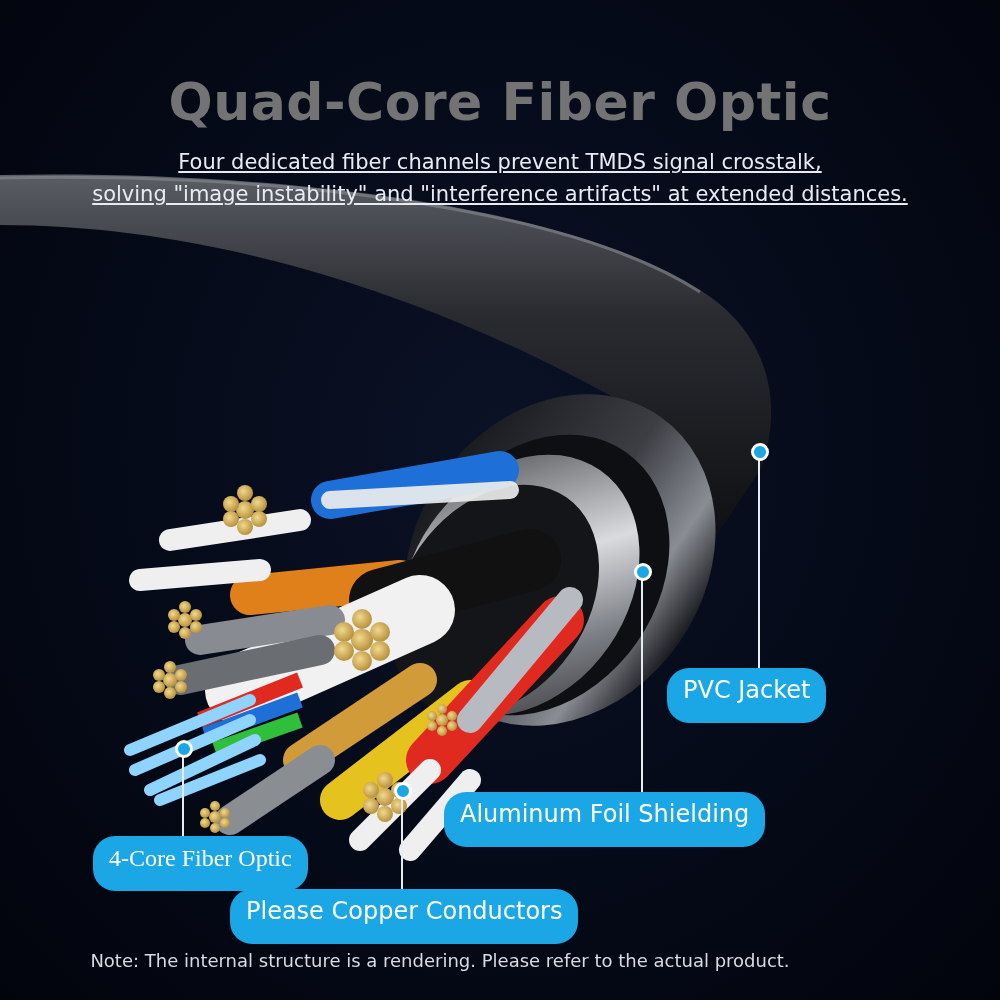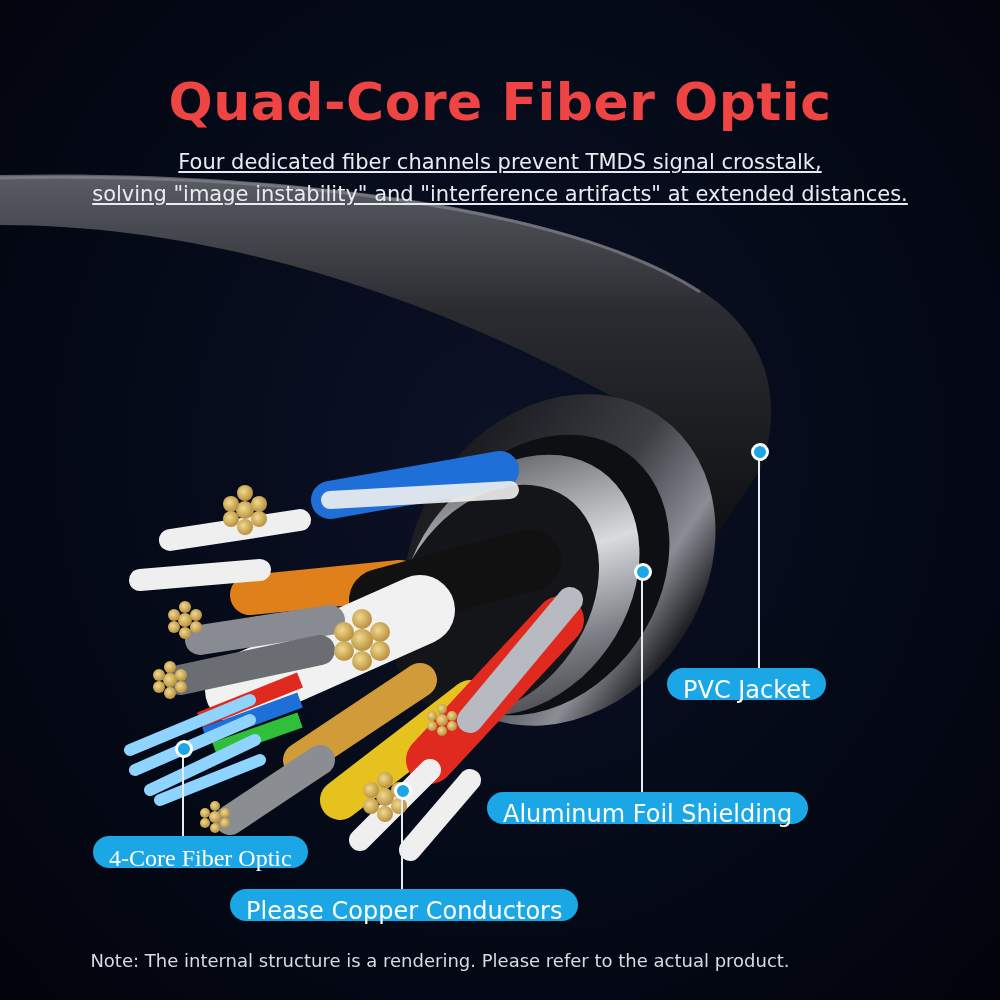--- a/index.html
+++ b/index.html
@@ -3,37 +3,37 @@
 <meta charset="utf-8">
 <style>
   html, body { margin:0; padding:0; }
   body {
     width:1000px; height:1000px; overflow:hidden; position:relative;
     background: radial-gradient(ellipse at 50% 45%, #0b1226 0%, #050a18 55%, #02040c 100%);
     font-family: "DejaVu Sans", sans-serif;
   }
   .title {
     position:absolute; left:0; top:72px; width:1000px; text-align:center;
-    color:#ef4444; font-weight:bold; font-size:52px; letter-spacing:0.5px;
+    color:#737373; font-weight:bold; font-size:52px; letter-spacing:0.5px;
     z-index:5;
   }
   .subtitle {
     position:absolute; left:0; width:1000px; text-align:center;
     color:#e8ecf2; font-size:21px; z-index:5;text-decoration:underline;
   }
   .sub1 { top:150px; }
   .sub2 { top:182px; }
   .note {
     position:absolute; left:0; top:950px; width:880px; text-align:center;
     color:#d8dbe2; font-size:18px; z-index:5;
   }
   svg.art { position:absolute; left:0; top:0; z-index:1; }
   .label {
     position:absolute; background:#1ba6e6; color:#fff; border-radius:22px;
-    font-size:24px; height:32px; line-height:44px; padding:0 16px;
+    font-size:24px; height:55px; line-height:44px; padding:0 16px;
     z-index:6; white-space:nowrap;
   }
   .dot {
     position:absolute; width:12px; height:12px; border-radius:50%;
     background:#1ba6e6; border:3px solid #fff; z-index:7;
   }
   .line { position:absolute; width:2px; background:#e6ecf2; z-index:6; }
 </style>
 </head>
 <body>
@@ -173,21 +173,21 @@
 <div class="title">Quad-Core Fiber Optic</div>
 <div class="subtitle sub1">Four dedicated fiber channels prevent TMDS signal crosstalk,</div>
 <div class="subtitle sub2">solving "image instability" and "interference artifacts" at extended distances.</div>
 
 <div class="dot" style="left:751px; top:443px;"></div>
 <div class="line" style="left:758px; top:458px; height:212px;"></div>
 <div class="label" style="left:667px; top:668px;">PVC Jacket</div>
 
 <div class="dot" style="left:634px; top:563px;"></div>
 <div class="line" style="left:641px; top:578px; height:214px;"></div>
-<div class="label" style="left:487px; top:792px;">Aluminum Foil Shielding</div>
+<div class="label" style="left:444px; top:792px;">Aluminum Foil Shielding</div>
 
 <div class="dot" style="left:175px; top:740px;"></div>
 <div class="line" style="left:182px; top:755px; height:83px;"></div>
 <div class="label" style="left:93px; top:836px;font-family:Liberation Serif, serif;">4-Core Fiber Optic</div>
 
 <div class="dot" style="left:394px; top:782px;"></div>
 <div class="line" style="left:401px; top:797px; height:93px;"></div>
 <div class="label" style="left:230px; top:889px;">Please Copper Conductors</div>
 
 <div class="note">Note: The internal structure is a rendering. Please refer to the actual product.</div>

